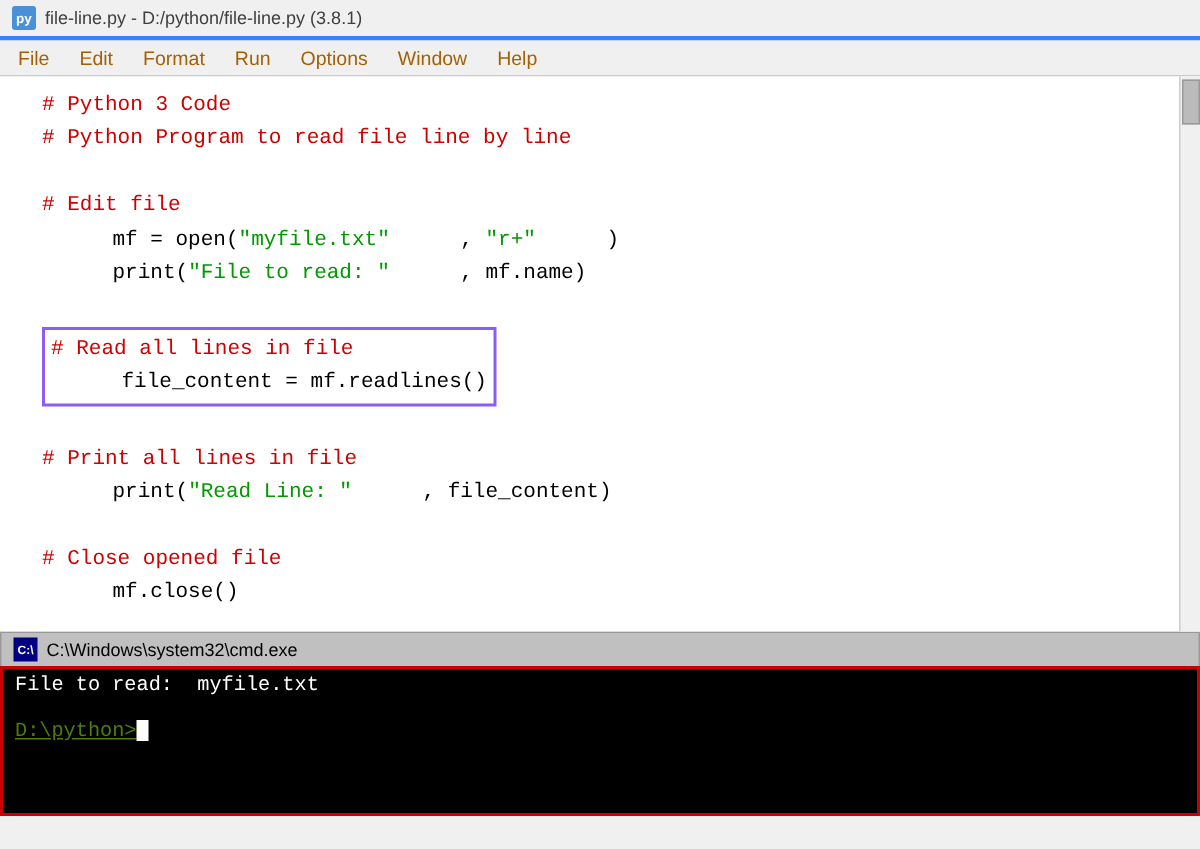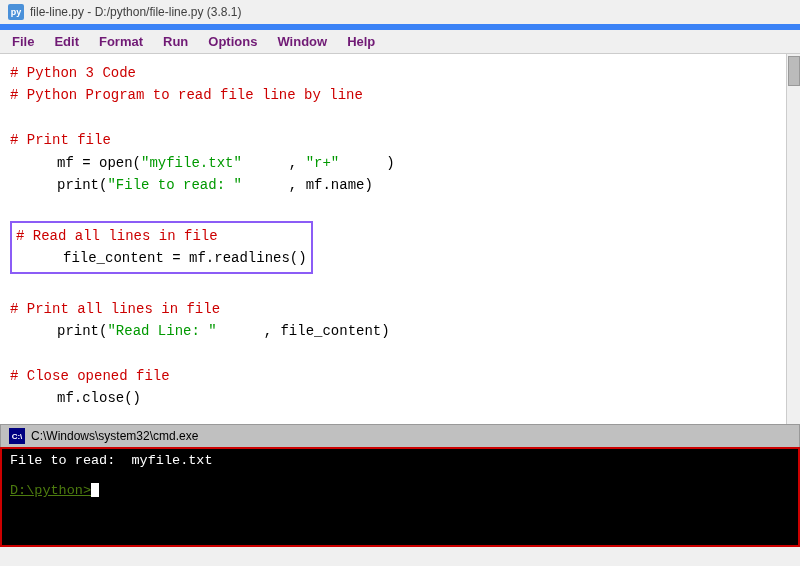--- a/index.html
+++ b/index.html
@@ -7,21 +7,21 @@
       width: 800px;
       height: 566px;
       overflow: hidden;
       font-family: 'Courier New', Courier, monospace;
       background: #f0f0f0;
     }
 
     
     .title-bar {
       background: #f0f0f0;
-      border-bottom: 6px solid #3b82f6;
+      border-bottom: 3px solid #3b82f6;
       padding: 4px 8px;
       display: flex;
       align-items: center;
       gap: 6px;
       font-family: 'Segoe UI', Arial, sans-serif;
       font-size: 12px;
     }
     .title-bar-icon {
       width: 16px;
       height: 16px;
@@ -45,28 +45,27 @@
       border-bottom: 1px solid #ccc;
       padding: 2px 4px;
       display: flex;
       gap: 4px;
       font-family: 'Segoe UI', Arial, sans-serif;
       font-size: 13px;
     }
     .menu-item {
       padding: 2px 8px;
       cursor: pointer;
-      color: #701a75;
-      font-weight: bold;
+      color: #a16207;
     }
 
     
     .editor {
       background: white;
-      padding: 8px 10px;
+      padding: 8px 28px;
       font-family: 'Courier New', Courier, monospace;
       font-size: 14px;
       line-height: 1.6;
       flex: 1;
       height: 370px;
       overflow: hidden;
       position: relative;
     }
 
     .line { display: block; white-space: pre; }
@@ -163,21 +162,21 @@
   <span class="menu-item">Options</span>
   <span class="menu-item">Window</span>
   <span class="menu-item">Help</span>
 </div>
 
 <div class="editor-wrapper">
   <div class="editor">
     <span class="line comment"># Python 3 Code</span>
     <span class="line comment"># Python Program to read file line by line</span>
     <span class="line">&nbsp;</span>
-    <span class="line comment"># Print file</span>
+    <span class="line comment"># Edit file</span>
     <span class="line"><span class="normal">mf = open(</span><span class="string">"myfile.txt"</span><span class="normal">, </span><span class="string">"r+"</span><span class="normal">)</span></span>
     <span class="line"><span class="normal">print(</span><span class="string">"File to read: "</span><span class="normal">, mf.name)</span></span>
     <span class="line">&nbsp;</span>
     <div class="highlight-box">
       <span class="line comment"># Read all lines in file</span>
       <span class="line normal">file_content = mf.readlines()</span>
     </div>
     <span class="line">&nbsp;</span>
     <span class="line comment"># Print all lines in file</span>
     <span class="line"><span class="normal">print(</span><span class="string">"Read Line: "</span><span class="normal">, file_content)</span></span>

